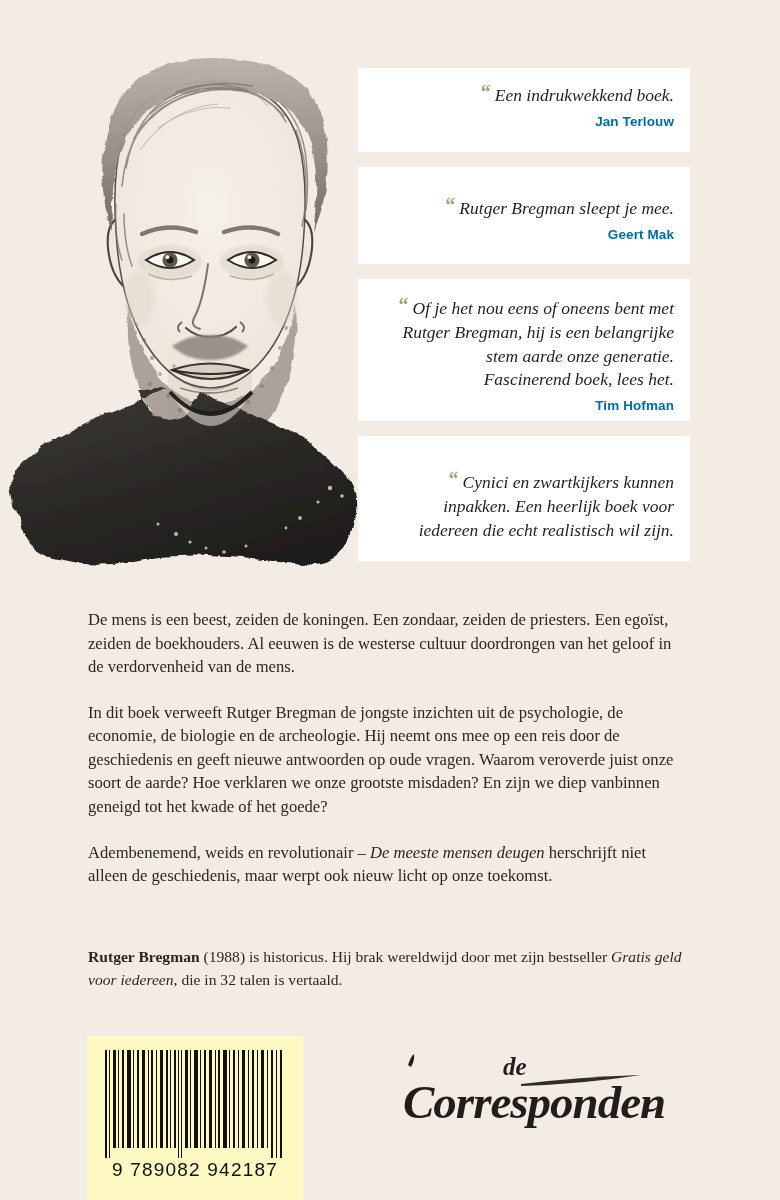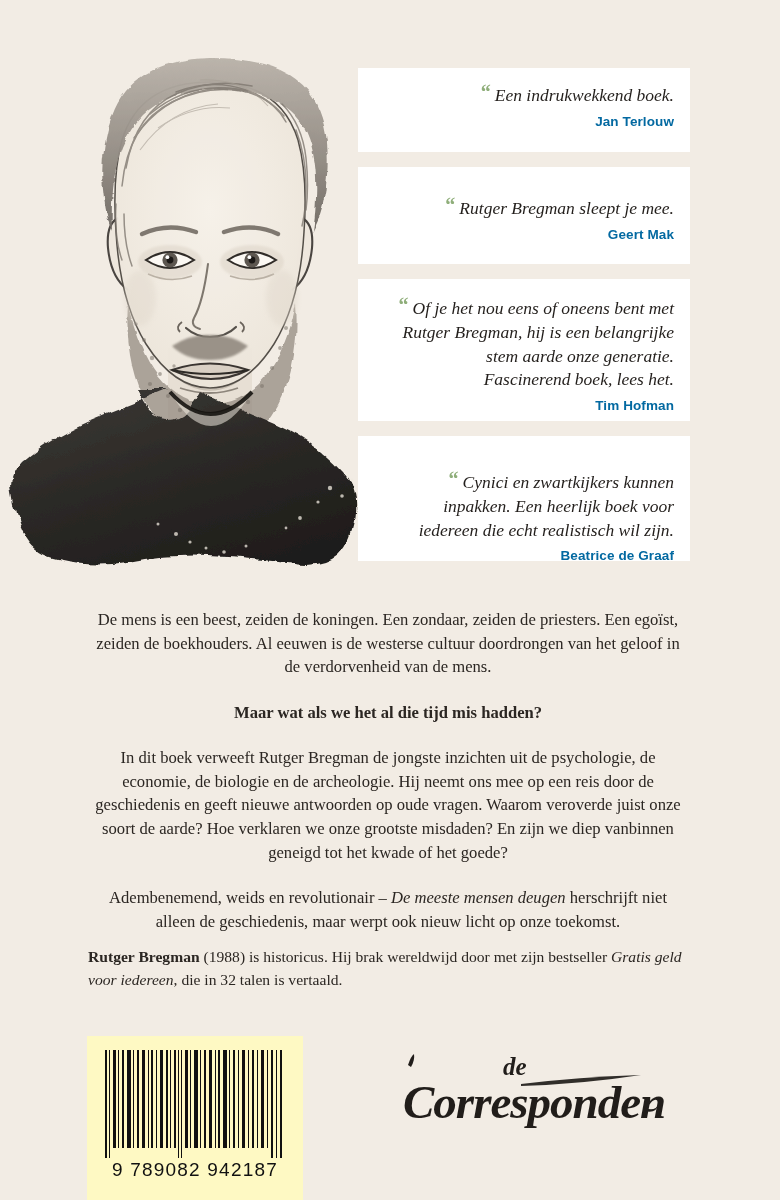--- a/index.html
+++ b/index.html
@@ -91,21 +91,20 @@
     left: 88px;
     top: 608px;
     width: 600px;
   }
   .para {
     font-family: "Liberation Serif", serif;
     font-size: 16.6px;
     line-height: 1.42;
     color: #2b2622;
     margin: 0 0 22px 0;
-    text-align: center;
   }
   .para.lead-bold {
     font-weight: 700;
     margin-bottom: 22px;
   }
   .para em { font-style: italic; }
 
   .bio {
     position: absolute;
     left: 88px;
@@ -361,28 +360,26 @@
       <span class="quote-text">Rutger Bregman, hij is een belangrijke</span>
       <span class="quote-text">stem aarde onze generatie.</span>
       <span class="quote-text">Fascinerend boek, lees het.</span>
       <span class="quote-attrib">Tim Hofman</span>
     </div>
 
     <div class="quote-box qb-4">
       <span class="quote-text"><span class="qmark">“</span><span>Cynici en zwartkijkers kunnen</span></span>
       <span class="quote-text">inpakken. Een heerlijk boek voor</span>
       <span class="quote-text">iedereen die echt realistisch wil zijn.</span>
-      <span class="quote-attrib">Beatrice de Graaf</span>
     </div>
 
   </div>
 
   <div class="body-copy">
     <p class="para">De mens is een beest, zeiden de koningen. Een zondaar, zeiden de priesters. Een egoïst, zeiden de boekhouders. Al eeuwen is de westerse cultuur doordrongen van het geloof in de verdorvenheid van de mens.</p>
-    <p class="para lead-bold">Maar wat als we het al die tijd mis hadden?</p>
     <p class="para">In dit boek verweeft Rutger Bregman de jongste inzichten uit de psychologie, de economie, de biologie en de archeologie. Hij neemt ons mee op een reis door de geschiedenis en geeft nieuwe antwoorden op oude vragen. Waarom veroverde juist onze soort de aarde? Hoe verklaren we onze grootste misdaden? En zijn we diep vanbinnen geneigd tot het kwade of het goede?</p>
     <p class="para"><span>Adembenemend, weids en revolutionair – </span><em>De meeste mensen deugen</em><span> herschrijft niet alleen de geschiedenis, maar werpt ook nieuw licht op onze toekomst.</span></p>
   </div>
 
   <div class="bio">
     <strong>Rutger Bregman</strong><span> (1988) is historicus. Hij brak wereldwijd door met zijn bestseller </span><em>Gratis geld voor iedereen</em><span>, die in 32 talen is vertaald.</span>
   </div>
 
   <div class="barcode-box">
     <svg class="barcode-bars" viewBox="0 0 180 108" preserveAspectRatio="none">

